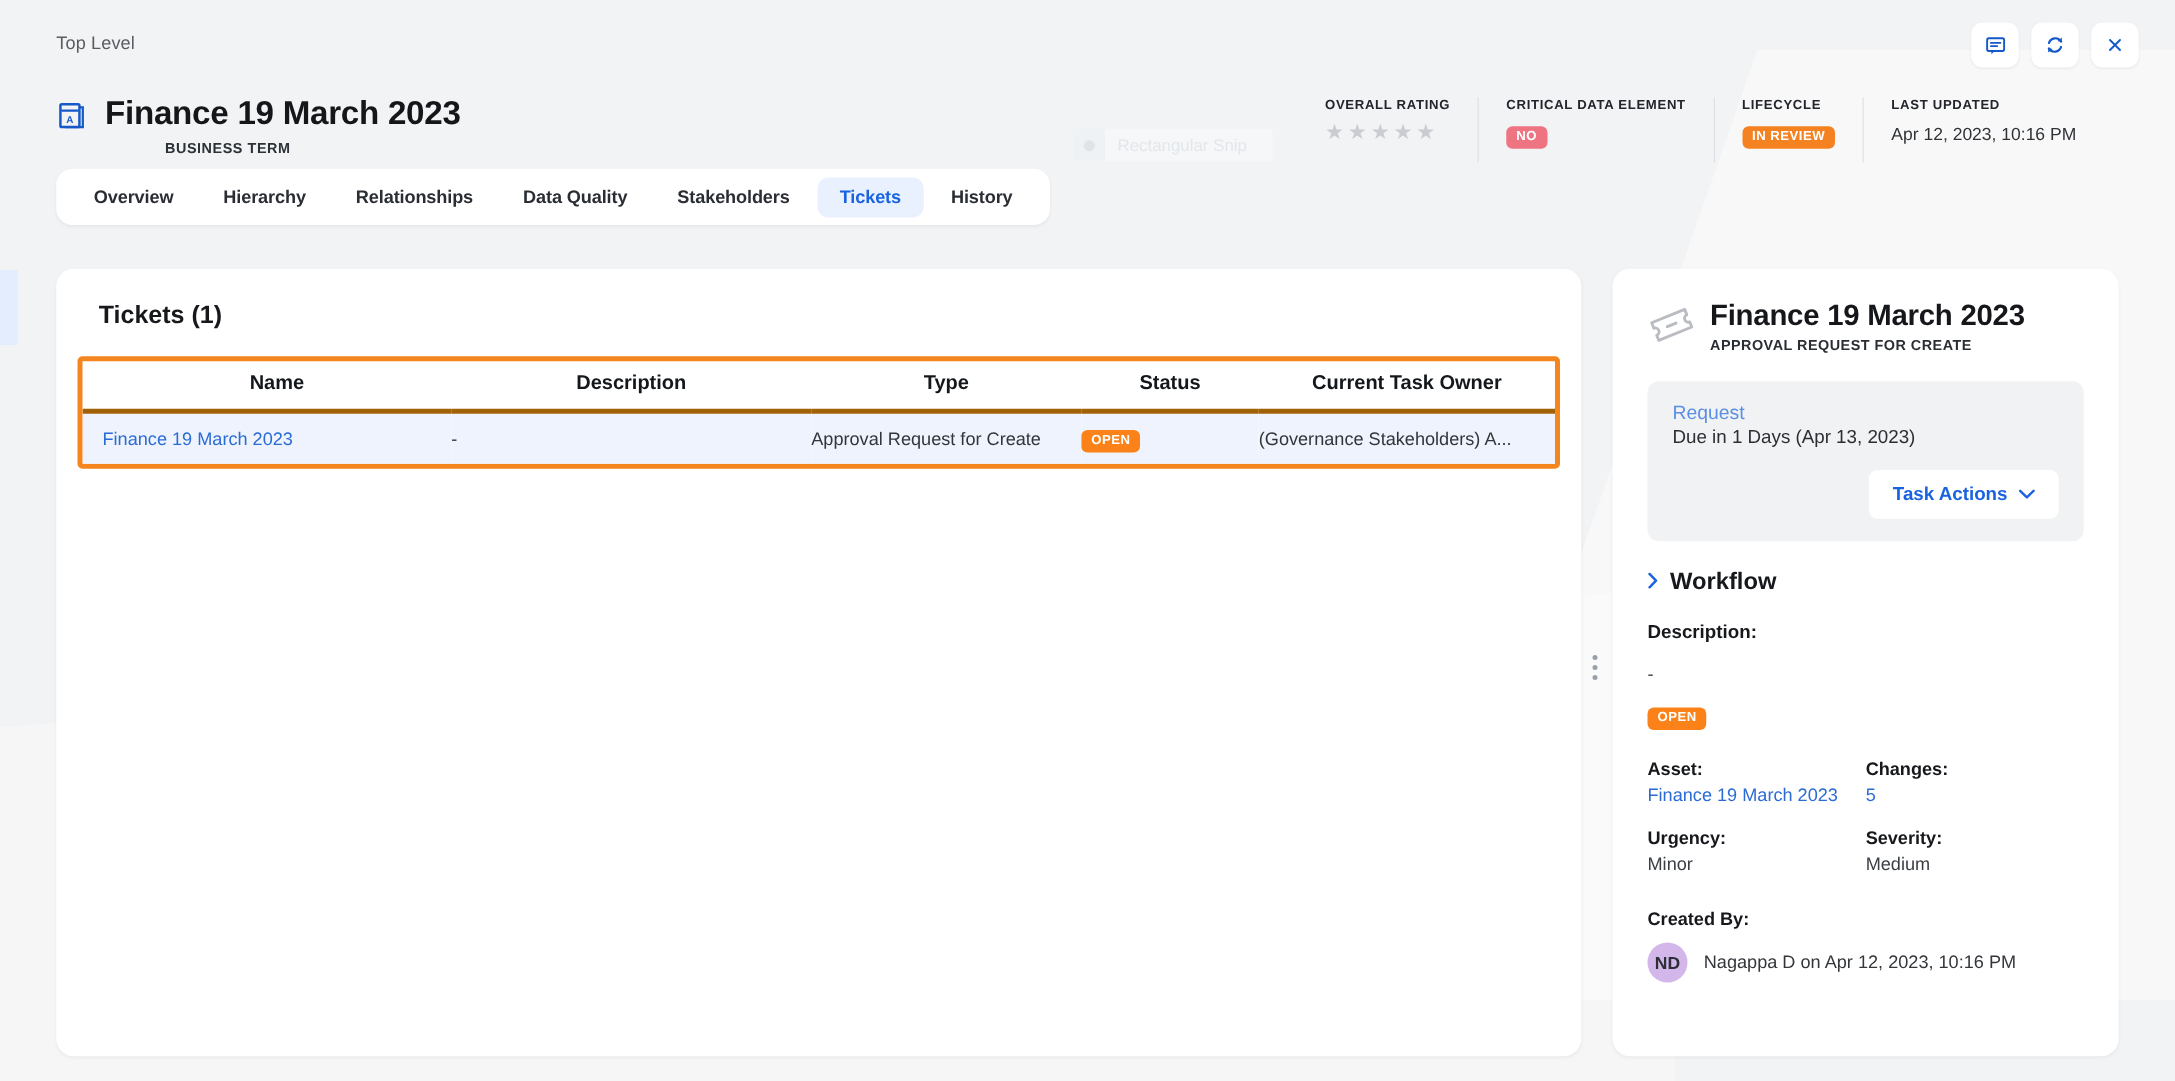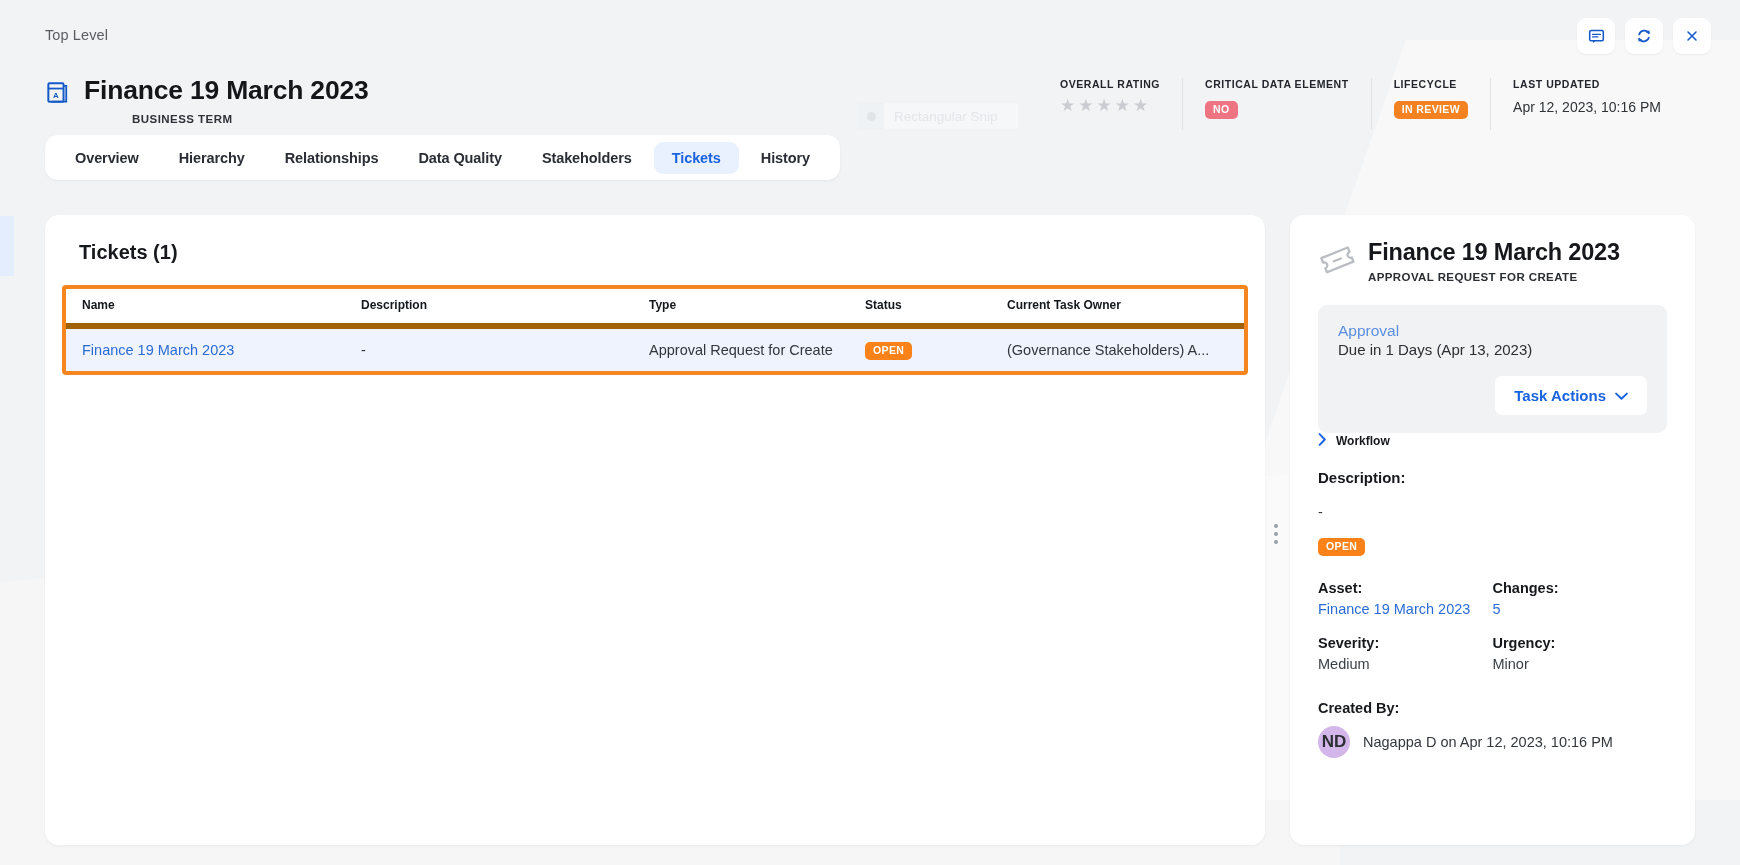--- a/index.html
+++ b/index.html
@@ -160,22 +160,22 @@
 
   
   .table-wrap {
     position: absolute; left: 17px; top: 70px;
     width: 1186px; height: 90px;
     border: 4px solid #f5851f; border-radius: 4px;
     background: #fff; overflow: hidden;
   }
   table { width: 100%; border-collapse: collapse; table-layout: fixed; }
   thead th {
-    text-align: left; font-size: 12px; font-weight: 700; color: #14171b;
-    padding: 9px 0 11px 0; border-bottom: 6px solid #a16207;
+    text-align: center; font-size: 16px; font-weight: 700; color: #14171b;
+    padding: 9px 0 11px 0; border-bottom: 4px solid #a16207;
   }
   tbody td {
     font-size: 14.5px; color: #32363b; padding: 12px 0 13px 0;
     border-bottom: 1px solid #e2e4e7;
     overflow: hidden; text-overflow: ellipsis; white-space: nowrap;
   }
   tbody tr { background: #eef3fd; }
   td.link, .link-text { color: #2b6cd4; }
   .col-pad { padding-left: 16px !important; }
 
@@ -204,39 +204,39 @@
   }
   .approval-link { font-size: 15.5px; color: #5b8fe3; }
   .approval-due { font-size: 15px; color: #2b2f34; margin-top: 1px; }
   .task-actions {
     margin-top: 18px; margin-left: auto; width: fit-content;
     background: #fff; border-radius: 7px; padding: 11px 19px;
     font-size: 15px; font-weight: 700; color: #1a63e0;
     display: flex; align-items: center; gap: 9px;
   }
   .workflow-row {
-    display: flex; align-items: center; gap: 9px;
-    font-size: 12px; font-weight: 700; color: #16181c;
+    margin-top: 22px; display: flex; align-items: center; gap: 9px;
+    font-size: 19px; font-weight: 700; color: #16181c;
   }
   .desc-label { margin-top: 20px; font-size: 15px; font-weight: 700; color: #16181c; }
   .desc-value { margin-top: 18px; font-size: 14.5px; color: #3a3e43; }
   .status-pill-wrap { margin-top: 16px; }
   .kv-grid {
     margin-top: 24px; display: grid; grid-template-columns: 1fr 1fr;
     row-gap: 18px;
   }
   .kv-label { font-size: 14.5px; font-weight: 700; color: #16181c; }
   .kv-value { font-size: 14.5px; color: #3a3e43; margin-top: 5px; }
   .kv-value.link { color: #2b6cd4; }
   .created-label { margin-top: 28px; font-size: 14.5px; font-weight: 700; color: #16181c; }
   .created-row { margin-top: 10px; display: flex; align-items: center; gap: 13px; }
   .avatar {
     width: 32px; height: 32px; border-radius: 50%; background: #d3b6ea;
     display: flex; align-items: center; justify-content: center;
-    font-size: 17px; font-weight: 700; color: #2c2f34;
+    font-size: 14px; font-weight: 700; color: #2c2f34;
   }
   .created-text { font-size: 14.5px; color: #33373c; }
 </style>
 </head>
 <body>
 
 <div id="app">
 
   <div class="bg-diag d1"></div>
   <div class="bg-diag d2"></div>
@@ -384,21 +384,21 @@
           </g>
         </svg>
       </span>
       <div>
         <div class="side-title">Finance 19 March 2023</div>
         <div class="side-sub">APPROVAL REQUEST FOR CREATE</div>
       </div>
     </div>
 
     <div class="approval-box">
-      <div class="approval-link">Approval</div>
+      <div class="approval-link">Request</div>
       <div class="approval-due">Due in 1 Days (Apr 13, 2023)</div>
       <div class="task-actions">
         <span>Task Actions</span>
         <span>
           <svg width="13" height="9" viewBox="0 0 14 9" fill="none">
             <path d="M1.2 1.4L7 7l5.8-5.6" stroke="#1a63e0" stroke-width="2.1" stroke-linecap="round" stroke-linejoin="round"></path>
           </svg>
         </span>
       </div>
     </div>
@@ -422,26 +422,26 @@
     <div class="kv-grid">
       <div>
         <div class="kv-label">Asset:</div>
         <div class="kv-value link">Finance 19 March 2023</div>
       </div>
       <div>
         <div class="kv-label">Changes:</div>
         <div class="kv-value link">5</div>
       </div>
       <div>
+        <div class="kv-label">Urgency:</div>
+        <div class="kv-value">Minor</div>
+      </div>
+      <div>
         <div class="kv-label">Severity:</div>
         <div class="kv-value">Medium</div>
-      </div>
-      <div>
-        <div class="kv-label">Urgency:</div>
-        <div class="kv-value">Minor</div>
       </div>
     </div>
 
     <div class="created-label">Created By:</div>
     <div class="created-row">
       <div class="avatar">ND</div>
       <div class="created-text">Nagappa D on Apr 12, 2023, 10:16 PM</div>
     </div>
   </div>
 

